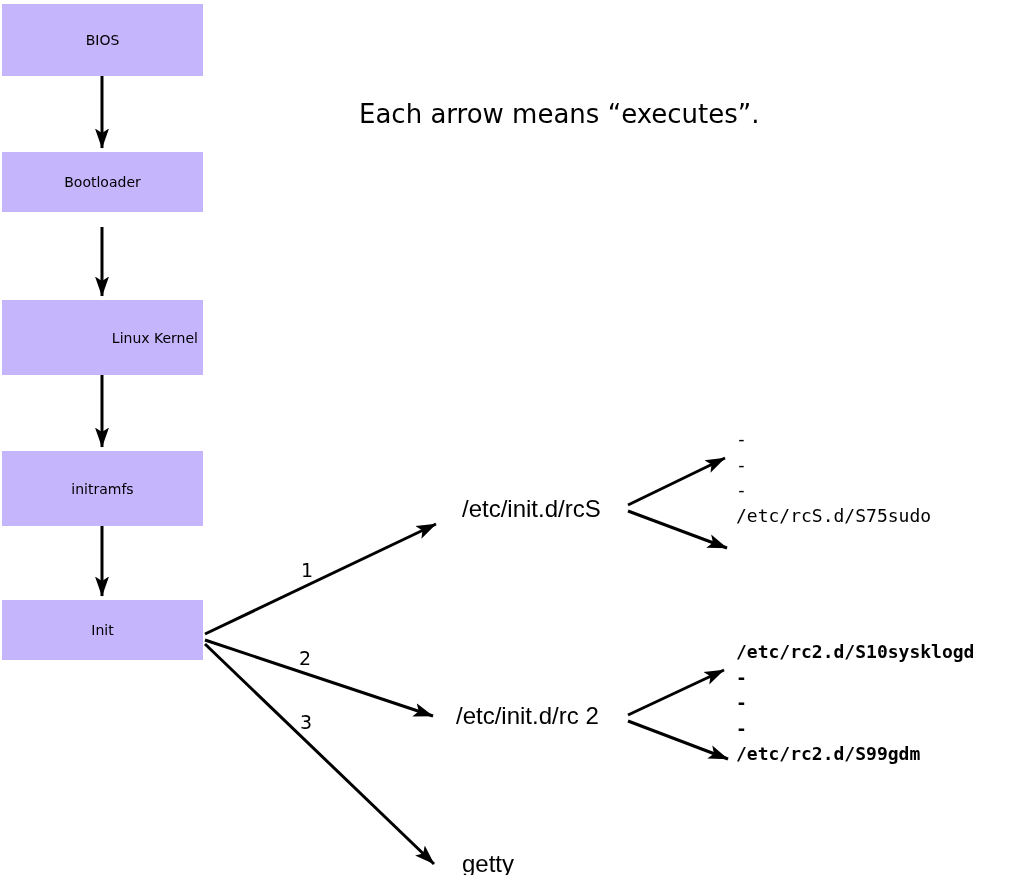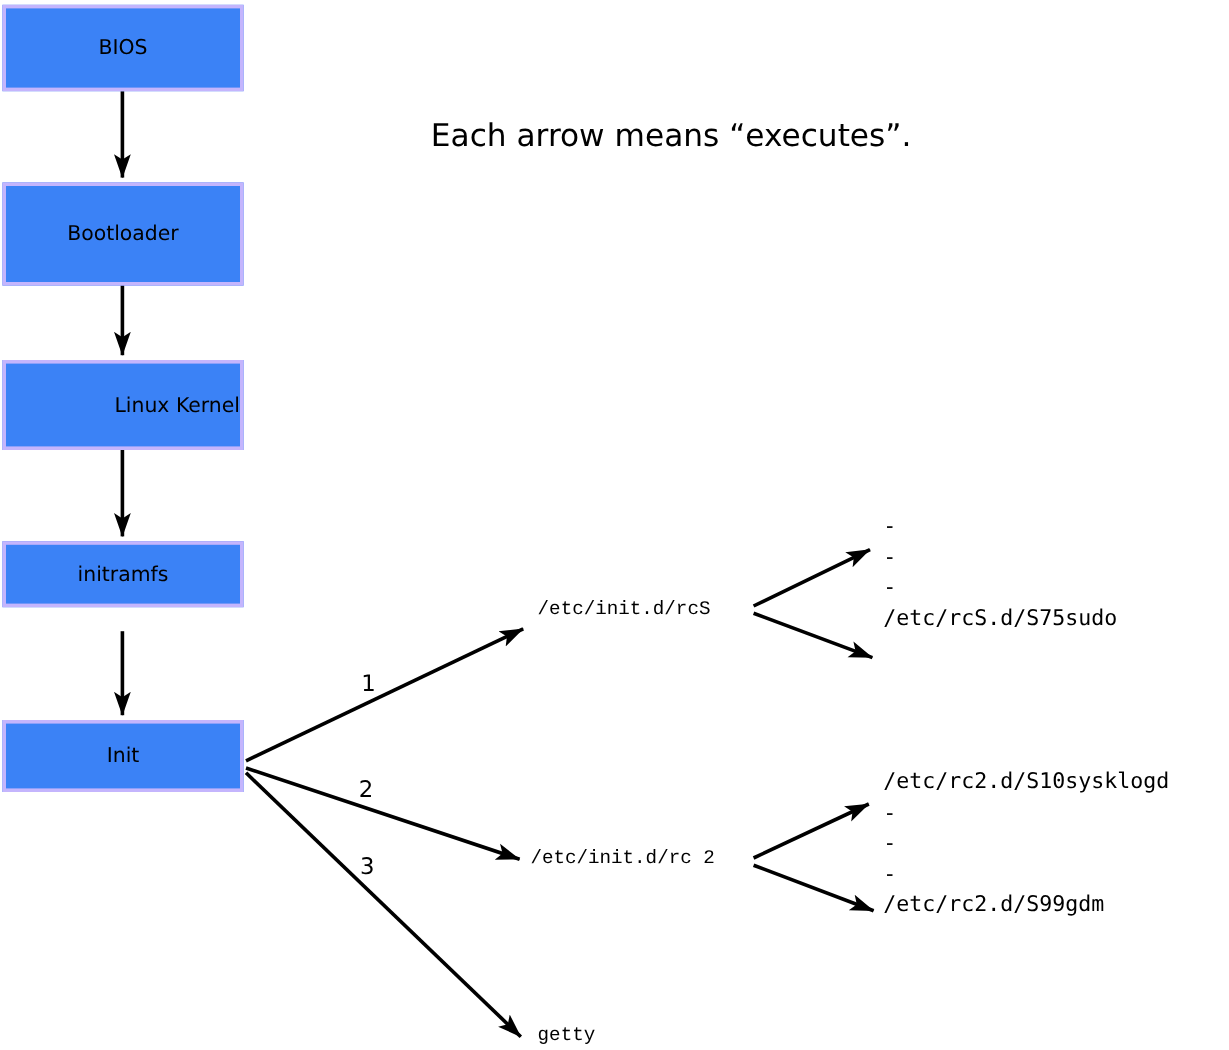--- a/index.html
+++ b/index.html
@@ -25,48 +25,49 @@
   }
   #arrow-layer line {
     stroke: #000000;
     stroke-width: 3;
   }
   .node-box {
     position: absolute;
     left: 2px;
     width: 201px;
     box-sizing: border-box;
-    border: 3px solid #c4b5fd;
-    background: #3b82f6;
+    border: 5px solid #c4b5fd;
+    background: #c4b5fd;
     display: flex;
     align-items: center;
     justify-content: center;
-    font-size: 17px;
+    font-size: 14px;
   }
   .note {
     position: absolute;
     left: 359px;
     top: 103px;
     font-size: 26px;
     line-height: 22px;
     white-space: nowrap;
   }
   .order-label {
     position: absolute;
     width: 16px;
     text-align: center;
     font-size: 19px;
     line-height: 22px;
   }
   .mono {
     position: absolute;
-    font-family: Liberation Mono, monospace;
-    font-size: 16px;
+    font-family: Liberation Sans, sans-serif;
+    font-size: 24px;
     line-height: 21px;
     white-space: nowrap;
+    margin-left: 14px;
   }
   .mono-cluster {
     position: absolute;
     font-family: "DejaVu Sans Mono", "Liberation Mono", monospace;
     font-size: 18px;
     line-height: 25.5px;
     white-space: nowrap;
   }
 </style>
 </head>
@@ -95,47 +96,47 @@
 
     <line x1="628" y1="715" x2="724" y2="670" marker-end="url(#arrowhead)"></line>
     <line x1="628" y1="721" x2="728" y2="759" marker-end="url(#arrowhead)"></line>
   </svg>
 
   <div class="note">Each arrow means “executes”.</div>
 
   <div class="node-box" style="top:4px;   height:72px;">
     <span>BIOS</span>
   </div>
-  <div class="node-box" style="top:152px; height:86px;">
+  <div class="node-box" style="top:152px; height:60px;">
     <span>Bootloader</span>
   </div>
   <div class="node-box" style="top:300px; height:75px;justify-content:flex-end;">
     <span>Linux Kernel</span>
   </div>
-  <div class="node-box" style="top:451px; height:55px;">
+  <div class="node-box" style="top:451px; height:75px;">
     <span>initramfs</span>
   </div>
   <div class="node-box" style="top:600px; height:60px;">
     <span>Init</span>
   </div>
 
   <div class="order-label" style="left:299px; top:559px;">1</div>
   <div class="order-label" style="left:297px; top:647px;">2</div>
   <div class="order-label" style="left:298px; top:711px;">3</div>
 
   <div class="mono" style="left:448px; top:498px;">/etc/init.d/rcS</div>
   <div class="mono-cluster" style="left:736px; top:426px;">
     <div>-</div>
     <div>-</div>
     <div>-</div>
     <div>/etc/rcS.d/S75sudo</div>
   </div>
 
   <div class="mono" style="left:442px; top:705px;text-align:right;">/etc/init.d/rc 2</div>
-  <div class="mono-cluster" style="left:736px; top:639px;">
+  <div class="mono-cluster" style="left:736px; top:639px;font-weight:bold;">
     <div>/etc/rc2.d/S10sysklogd</div>
     <div>-</div>
     <div>-</div>
     <div>-</div>
     <div>/etc/rc2.d/S99gdm</div>
   </div>
 
   <div class="mono" style="left:448px; top:853px;">getty</div>
 
 </div>

